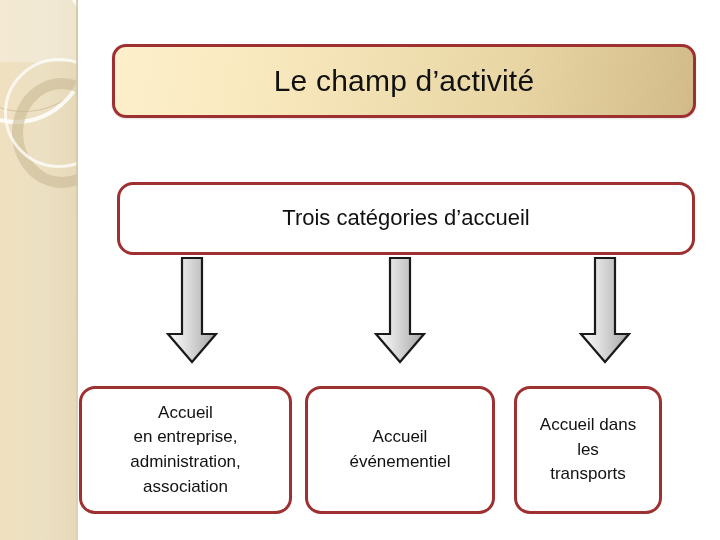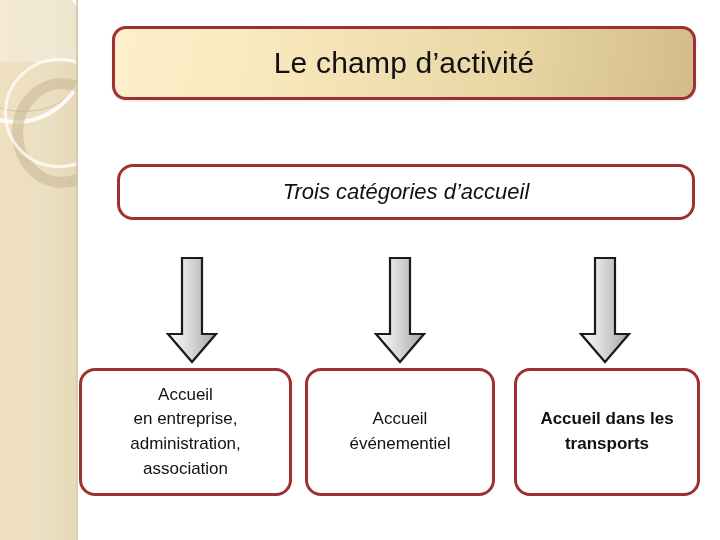--- a/index.html
+++ b/index.html
@@ -96,20 +96,21 @@
   .box {
     position: absolute;
     box-sizing: border-box;
     border: 3px solid #9e3032;
     border-radius: 16px;
     display: flex;
     align-items: center;
     justify-content: center;
     text-align: center;
     color: #111111;
+    margin-top: 18px;
   }
   .title-box {
     left: 112px;
     top: 26px;
     width: 584px;
     height: 74px;
     border-radius: 14px;
     background: linear-gradient(100deg, #fcefcb 0%, #faeac0 22%, #e8d6a4 68%, #d2bb89 100%);
     box-shadow: 0 1px 2px rgba(0,0,0,.12);
   }
@@ -117,39 +118,38 @@
     font-size: 30px;
     line-height: 1.15;
     letter-spacing: .2px;
     white-space: nowrap;
   }
 
   .subtitle-box {
     left: 117px;
     top: 164px;
     width: 578px;
-    height: 56px;
-    background: #ffffff;
-    font-style: italic;
+    height: 73px;
+    background: #ffffff;
   }
   .subtitle-text {
     font-size: 22px;
     line-height: 1.2;
     white-space: nowrap;
   }
 
   .cat-box {
     top: 368px;
     height: 128px;
     background: #ffffff;
     padding: 4px 20px;
   }
   .cat-1 { left: 79px;  width: 213px; }
   .cat-2 { left: 305px; width: 190px; }
-  .cat-3 { left: 514px; width: 186px; font-weight: bold; }
+  .cat-3 { left: 514px; width: 148px; }
 
   .cat-text {
     font-size: 17px;
     line-height: 1.45;
   }
 
   
   .arrow {
     position: absolute;
     top: 256px;

